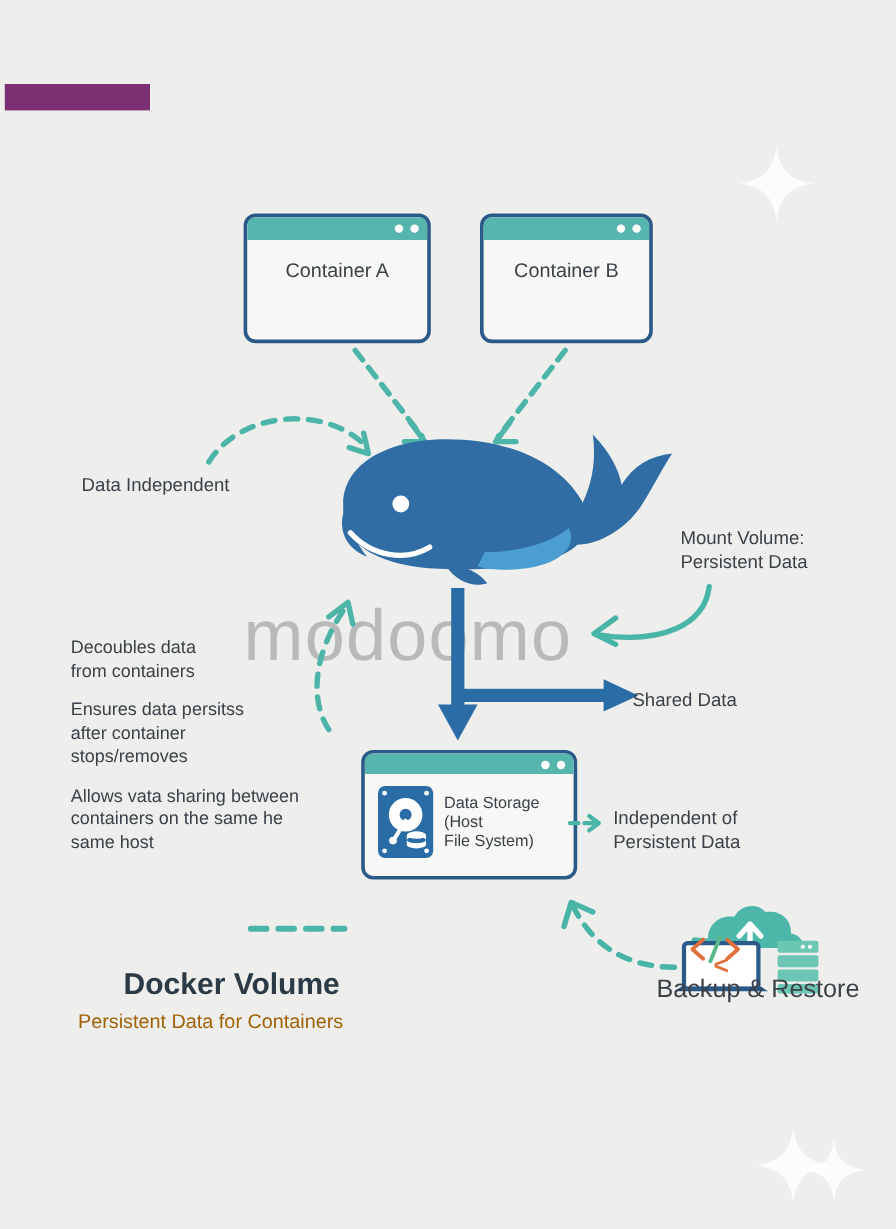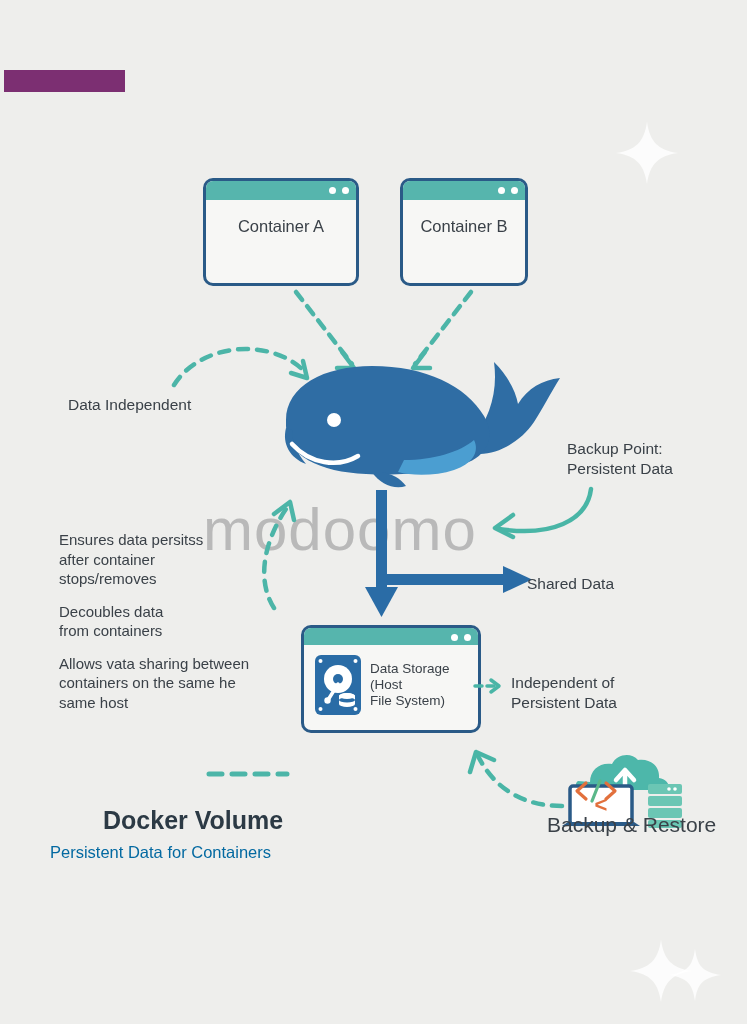--- a/index.html
+++ b/index.html
@@ -42,21 +42,21 @@
     position:absolute;top:6px;width:7px;height:7px;border-radius:50%;
     background:#ffffff;
   }
   .window .bar .dot.d1{right:20px;}
   .window .bar .dot.d2{right:7px;}
   .window .title{
     text-align:center;font-size:16.5px;color:#3a4148;
     padding-top:17px;
   }
   #containerA{left:203px;top:178px;width:156px;height:108px;}
-  #containerB{left:400px;top:178px;width:128px;height:108px;}
+  #containerB{left:400px;top:178px;width:144px;height:108px;}
 
   
   #storageBox{left:301px;top:625px;width:180px;height:108px;}
   #storageBox .bar{height:17px;}
   #storageBox .inner{
     display:flex;align-items:center;gap:8px;padding:9px 0 0 10px;
   }
   #storageBox .stxt{
     font-size:13.5px;line-height:1.18;color:#3a4148;
   }
@@ -68,21 +68,21 @@
   #sharedData{left:527px;top:575px;}
   #independent{left:511px;top:673px;line-height:1.26;}
   #backupLabel{left:547px;top:813px;font-size:21px;}
 
   .bullets{left:59px;top:530px;width:232px;}
   .bullets p{margin:0 0 13px 0;font-size:15px;line-height:1.3;color:#3a4148;}
   .bullets p:last-child{margin-bottom:4px;}
 
   
   #volTitle{left:59px;top:806px;font-size:25px;font-weight:bold;color:#2c3a45;margin-left:44px;}
-  #volSub{left:50px;top:843px;font-size:16.5px;color:#0369a1;}
+  #volSub{left:65px;top:843px;font-size:16.5px;color:#a16207;}
 
   svg{display:block;overflow:visible;}
 </style>
 </head>
 <body>
 
 <div class="stage">
 
   <div class="abs purple-bar"></div>
 
@@ -152,40 +152,40 @@
 
     <path d="M16 96 C34 116 62 120 82 108" stroke="#ffffff" stroke-width="4.5" fill="none" stroke-linecap="round"></path>
   </svg>
 
   <svg class="abs" style="left:487px;top:485px;" width="110" height="60" viewBox="0 0 110 60">
     <path d="M104 4 C100 36 64 52 12 44" stroke="#49b5a6" stroke-width="4.5" fill="none" stroke-linecap="round"></path>
     <path d="M26 30 L8 43 L26 52" stroke="#49b5a6" stroke-width="4.5" fill="none" stroke-linecap="round" stroke-linejoin="round"></path>
   </svg>
 
   <div class="abs lbl" id="mountPoint">
-    <div>Backup Point:</div>
+    <div>Mount Volume:</div>
     <div>Persistent Data</div>
   </div>
 
   <svg class="abs" style="left:362px;top:490px;" width="190" height="135" viewBox="0 0 190 135">
 
     <rect x="14" y="0" width="11" height="103" fill="#2a6ca6"></rect>
 
     <path d="M3 97 L36 97 L19.5 127 Z" fill="#2a6ca6"></path>
 
     <rect x="20" y="84" width="127" height="11" fill="#2a6ca6"></rect>
 
     <path d="M141 76 L141 103 L170 89.5 Z" fill="#2a6ca6"></path>
   </svg>
 
   <div class="abs lbl" id="sharedData">Shared Data</div>
 
   <div class="abs bullets">
+    <p>Decoubles data<br>from containers</p>
     <p>Ensures data persitss<br>after container<br>stops/removes</p>
-    <p>Decoubles data<br>from containers</p>
     <p>Allows vata sharing between<br>containers on the same he<br>same host</p>
   </div>
 
   <svg class="abs" style="left:250px;top:492px;" width="70" height="120" viewBox="0 0 70 120">
     <path d="M24 116 C6 88 14 48 38 14" stroke="#4cb5a8" stroke-width="4.5" fill="none" stroke-dasharray="10 9" stroke-linecap="round"></path>
     <path d="M24 22 L40 10 L44 28" stroke="#4cb5a8" stroke-width="4.5" fill="none" stroke-linecap="round" stroke-linejoin="round"></path>
   </svg>
 
   <svg class="abs" style="left:206px;top:770px;" width="84" height="8" viewBox="0 0 84 8">
     <path d="M3 4 L81 4" stroke="#4cb5a8" stroke-width="5" fill="none" stroke-dasharray="13 10" stroke-linecap="round"></path>

